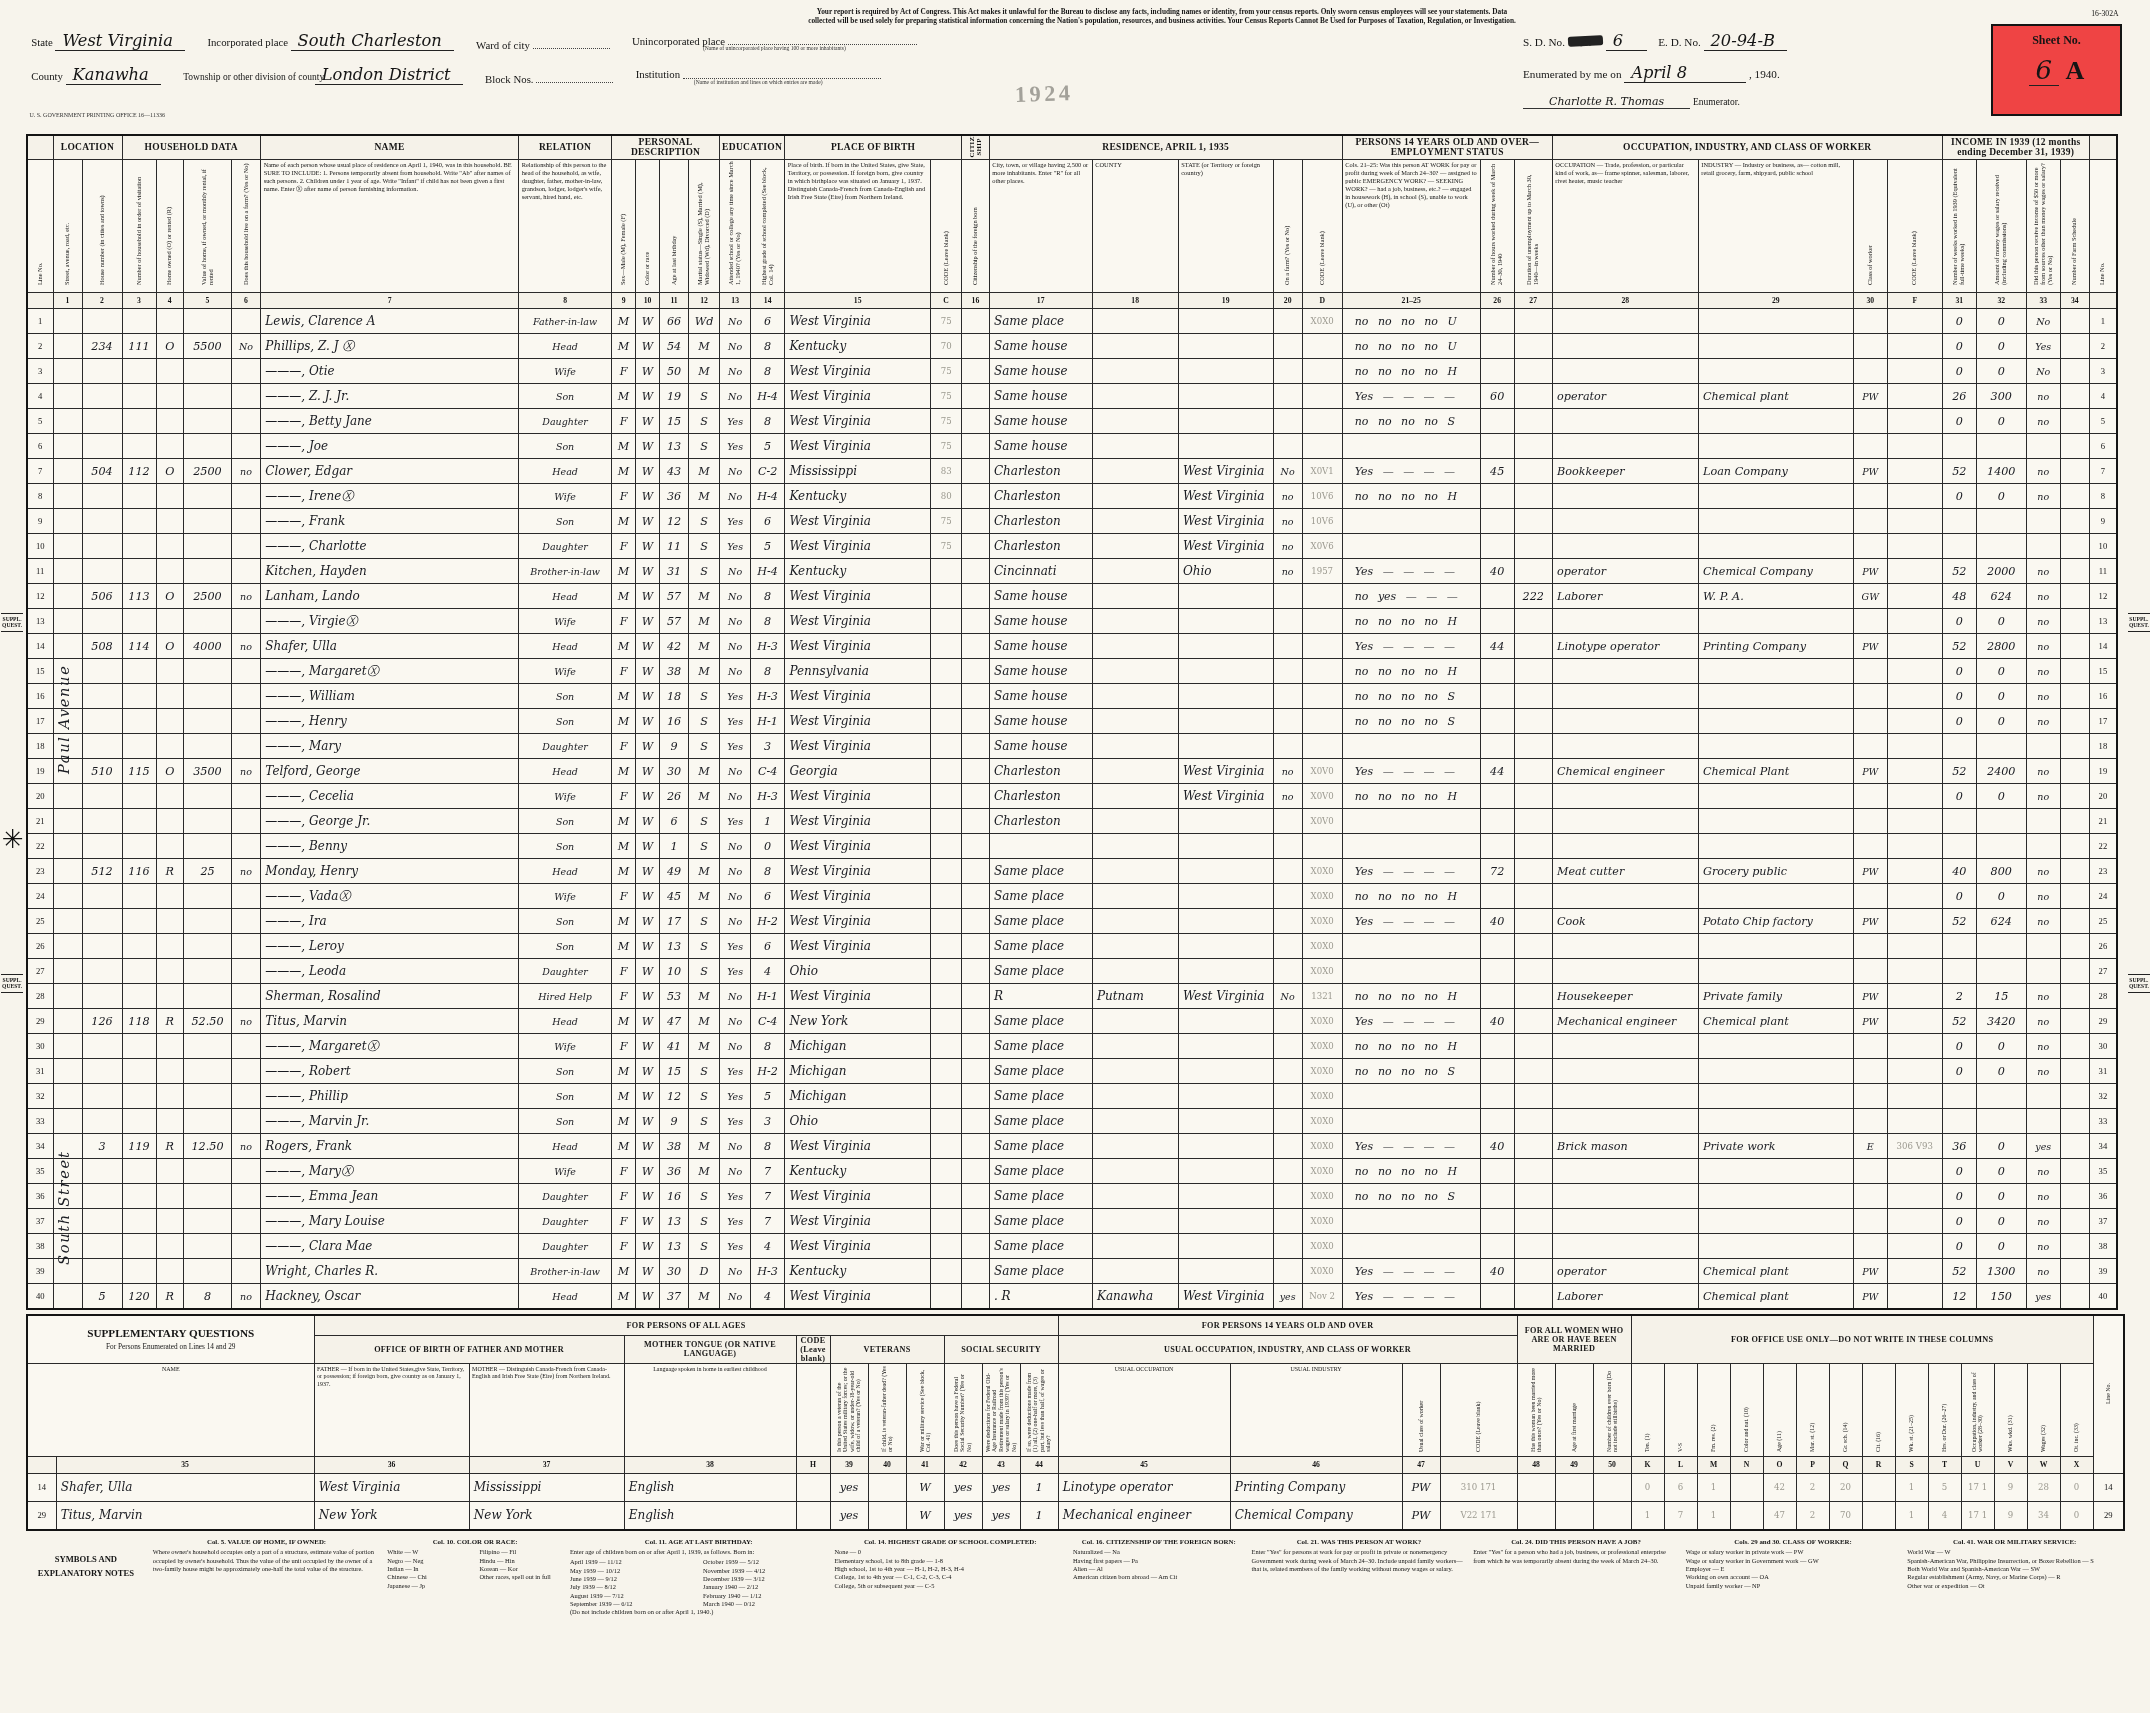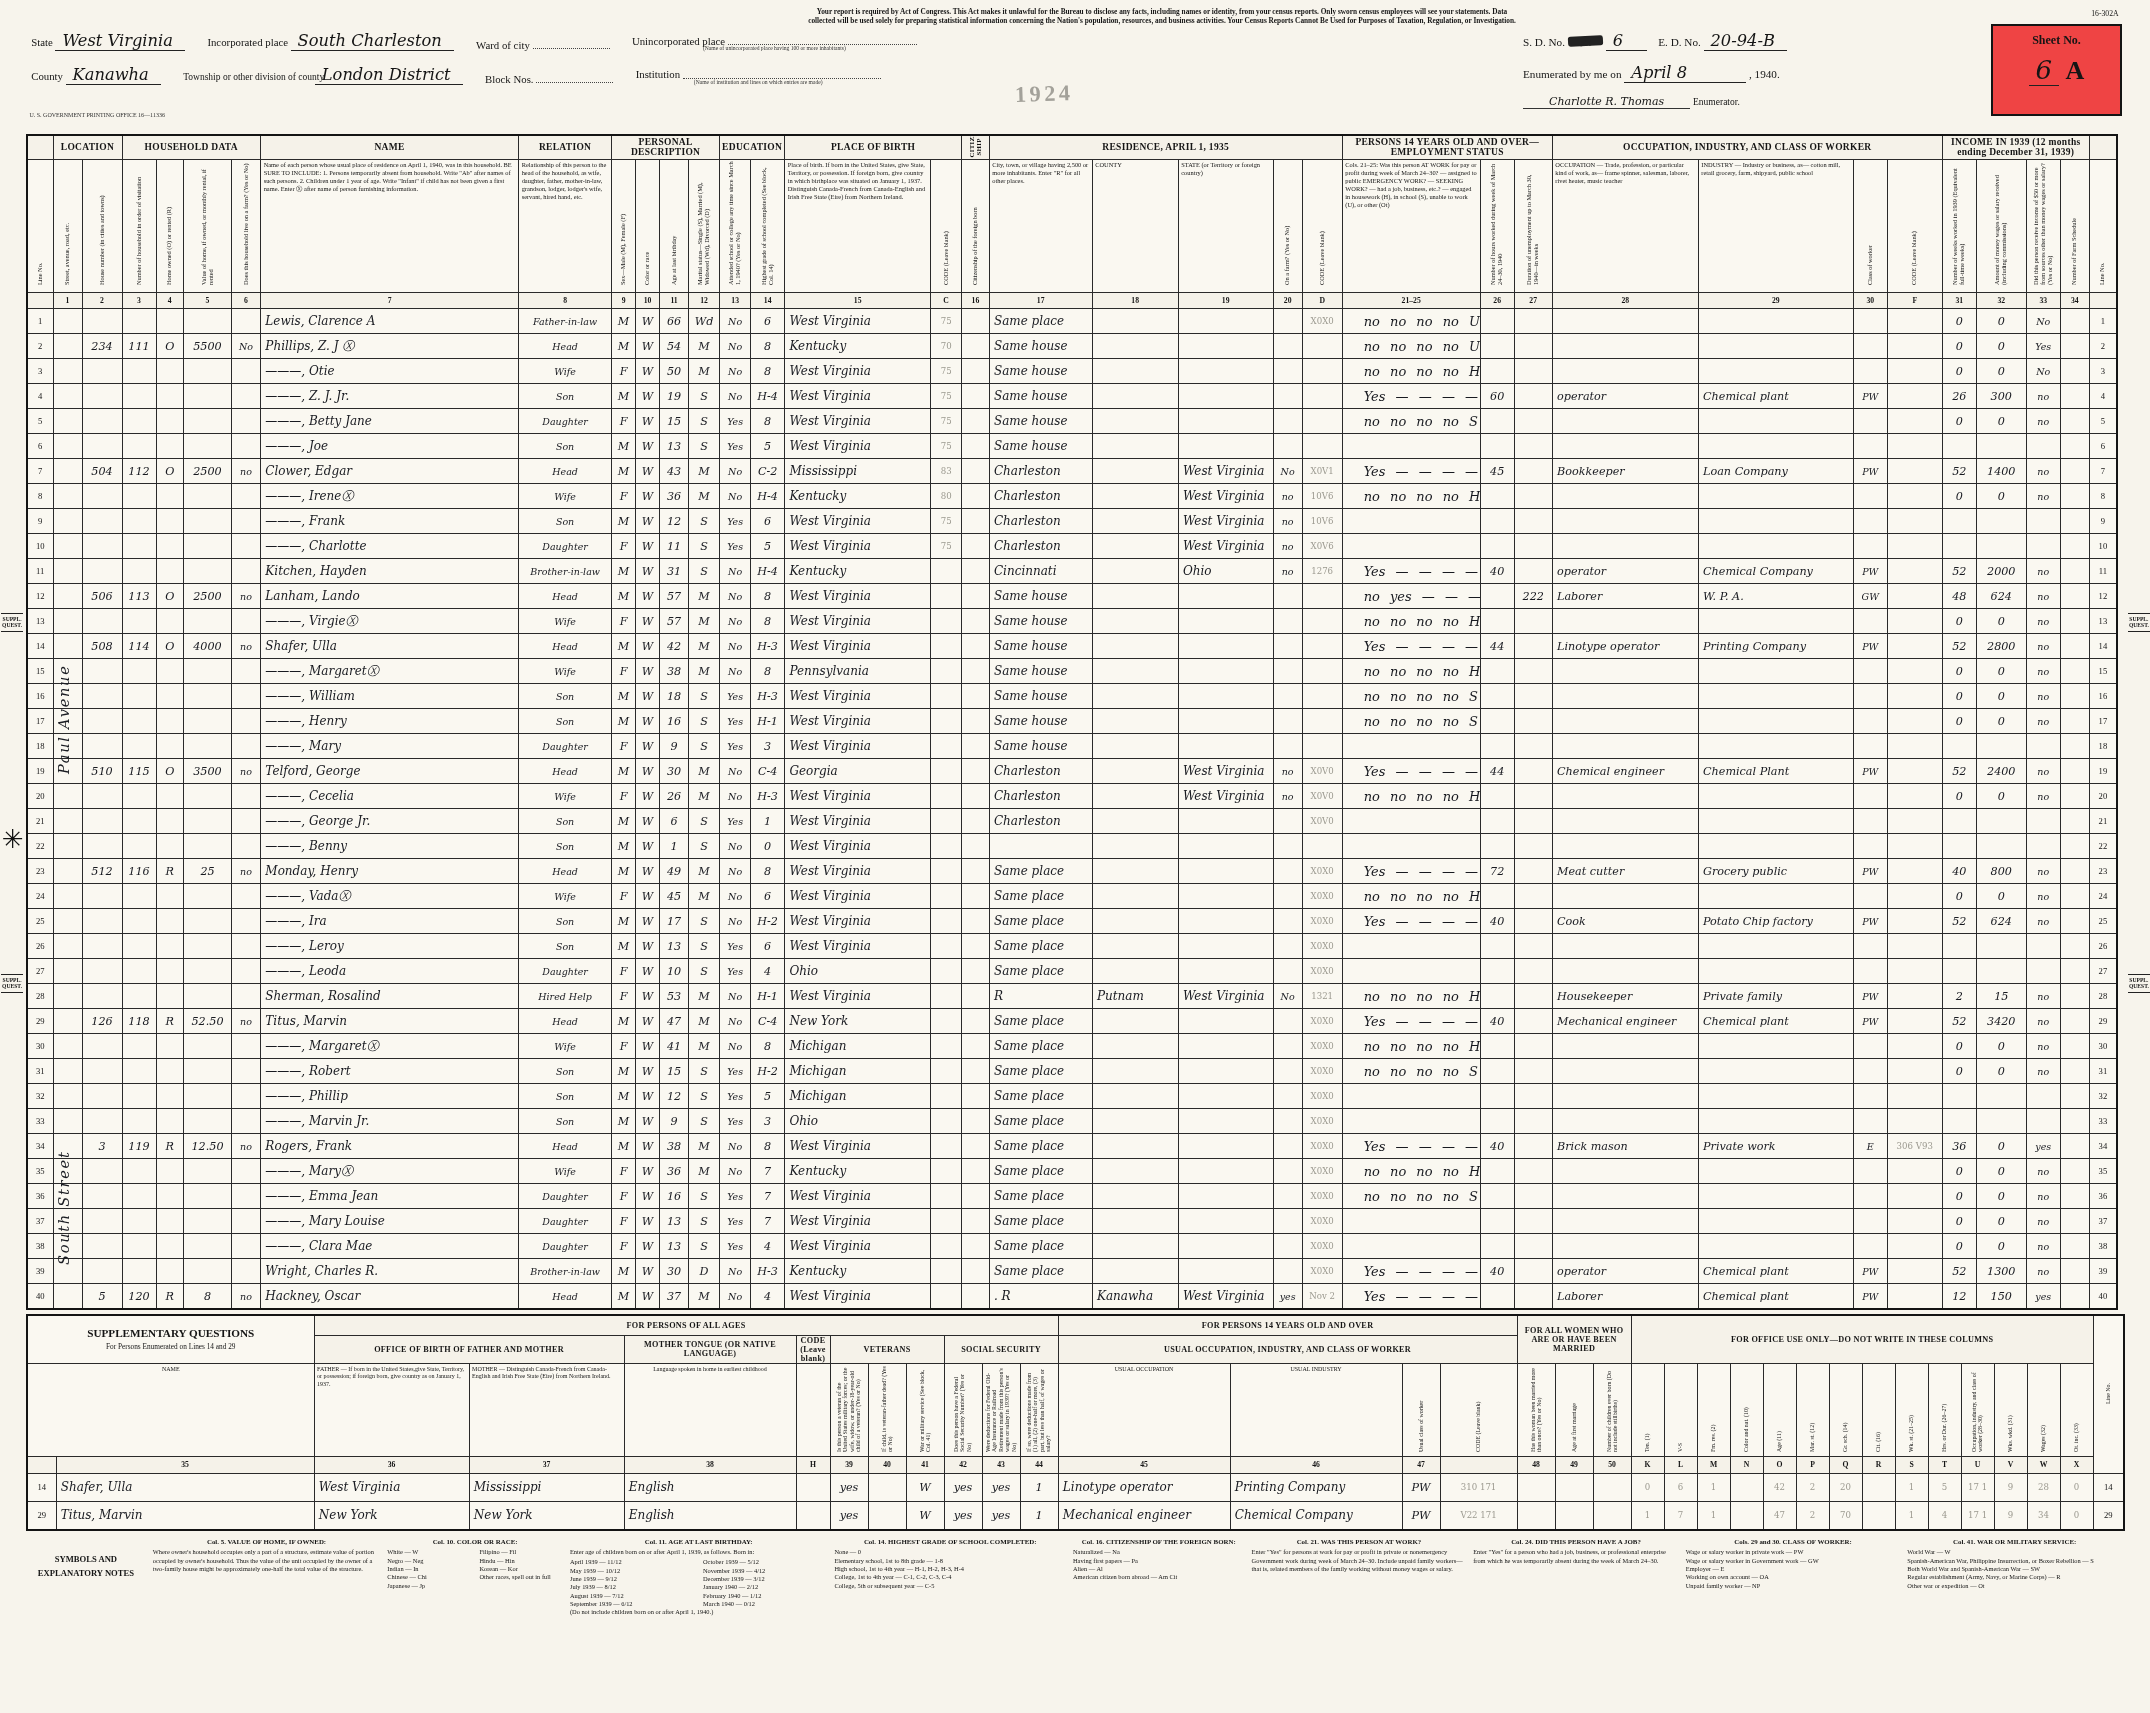--- a/index.html
+++ b/index.html
@@ -51,21 +51,21 @@
   .desc.ctr{text-align:center;}
   .dvert{writing-mode:vertical-rl;transform:rotate(180deg);height:124px;margin:0 auto;
          font-size:6.3px;line-height:1.1;text-align:left;}
   .num{font-size:7.7px;height:15.5px;text-align:center;background:#f5f2e9;}
   td{height:24px;}
   .ln{font-size:8.6px;text-align:center;font-family:"Liberation Serif",serif;}
   .hwl,.hwc,.hws,.hwe,.pen{font-family:"DejaVu Serif",serif;font-style:italic;color:#181a20;}
   .hwl{font-size:12px;text-align:left;padding-left:4.3px;white-space:nowrap;}
   .hwc{font-size:11.2px;text-align:center;}
   .hws{font-size:9.5px;text-align:center;}
-  .hwe{font-size:13px;text-align:left;padding-left:21px;word-spacing:6px;white-space:nowrap;}
+  .hwe{font-size:11px;text-align:left;padding-left:12px;word-spacing:6px;white-space:nowrap;}
   .pen{font-size:8.6px;text-align:center;color:#9b998f;font-style:normal;}
   .occell{font-size:11.2px;white-space:nowrap;}
 
   
   .suppt{font-size:11.2px;text-align:center;line-height:1.4;}
   .suppt .sub{font-size:7.3px;font-weight:normal;display:block;}
   #supp-table .group{font-size:8.2px;height:19px;}
   #supp-table .desc{height:89px;font-size:6px;}
   #supp-table .dvert{height:86px;font-size:5.9px;}
   #supp-table td{height:27px;}
@@ -746,21 +746,21 @@
             <td class="hwc">S</td>
             <td class="hws">No</td>
             <td class="hwc">H-4</td>
             <td class="hwl">Kentucky</td>
             <td class="pen"></td>
             <td class="pen"></td>
             <td class="hwl">Cincinnati</td>
             <td class="hwl"></td>
             <td class="hwl">Ohio</td>
             <td class="hws">no</td>
-            <td class="pen">1276</td>
+            <td class="pen">1957</td>
             <td class="hwe">Yes — — — —</td>
             <td class="hwc">40</td>
             <td class="hwc"></td>
             <td class="hwl occell">operator</td>
             <td class="hwl occell">Chemical Company</td>
             <td class="hws">PW</td>
             <td class="pen"></td>
             <td class="hwc">52</td>
             <td class="hwc">2000</td>
             <td class="hws">no</td>

